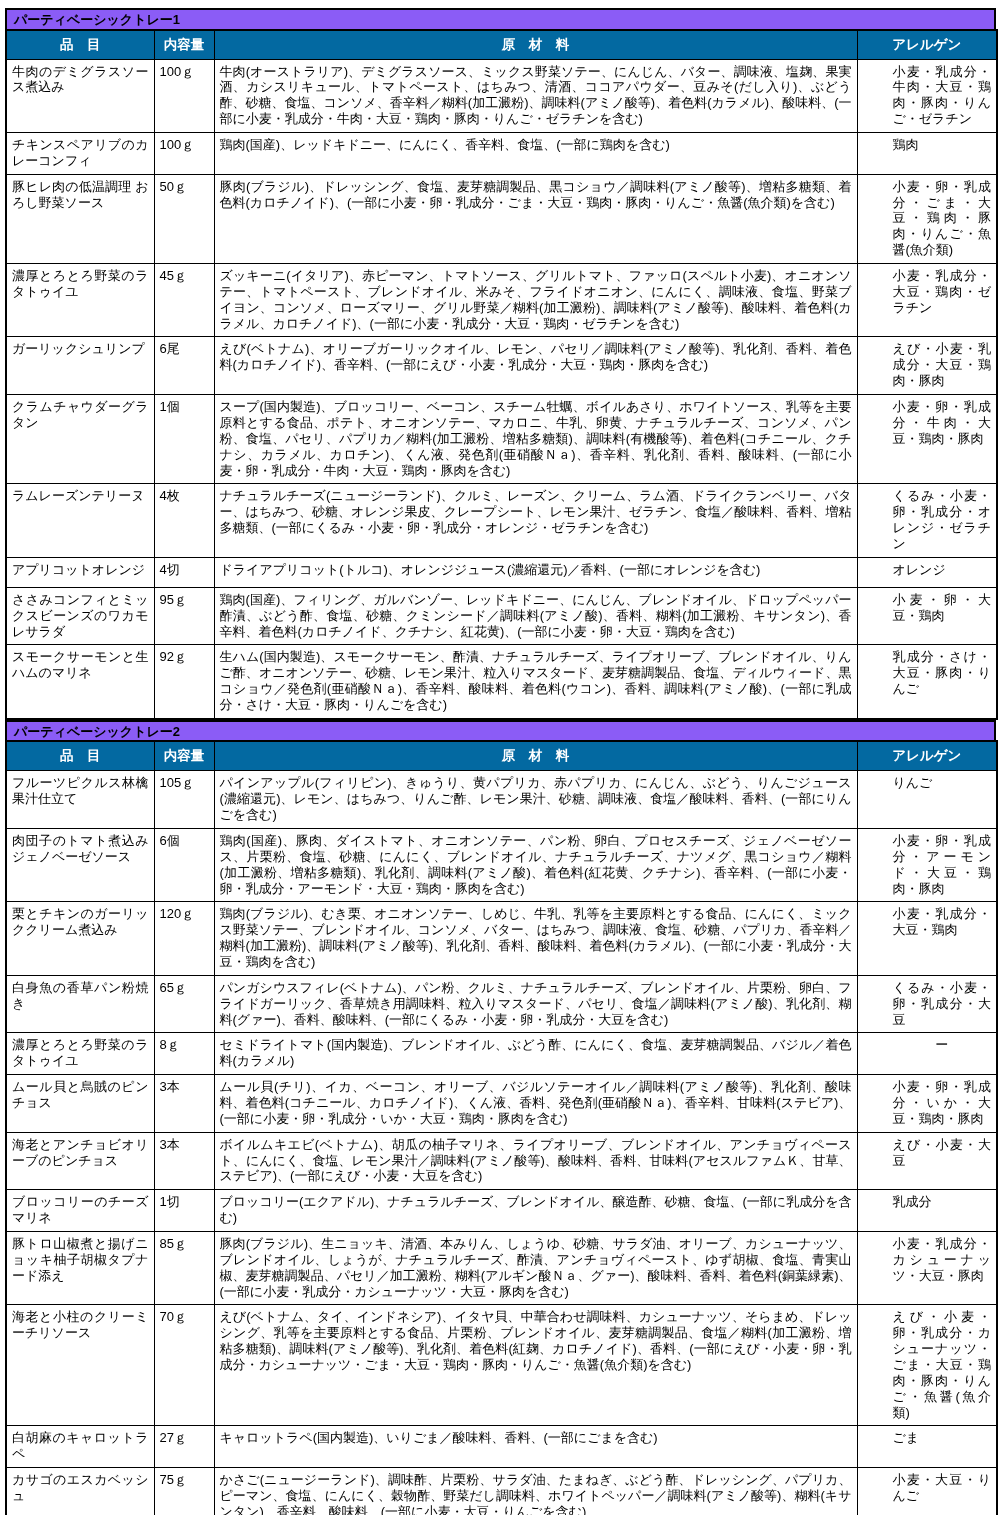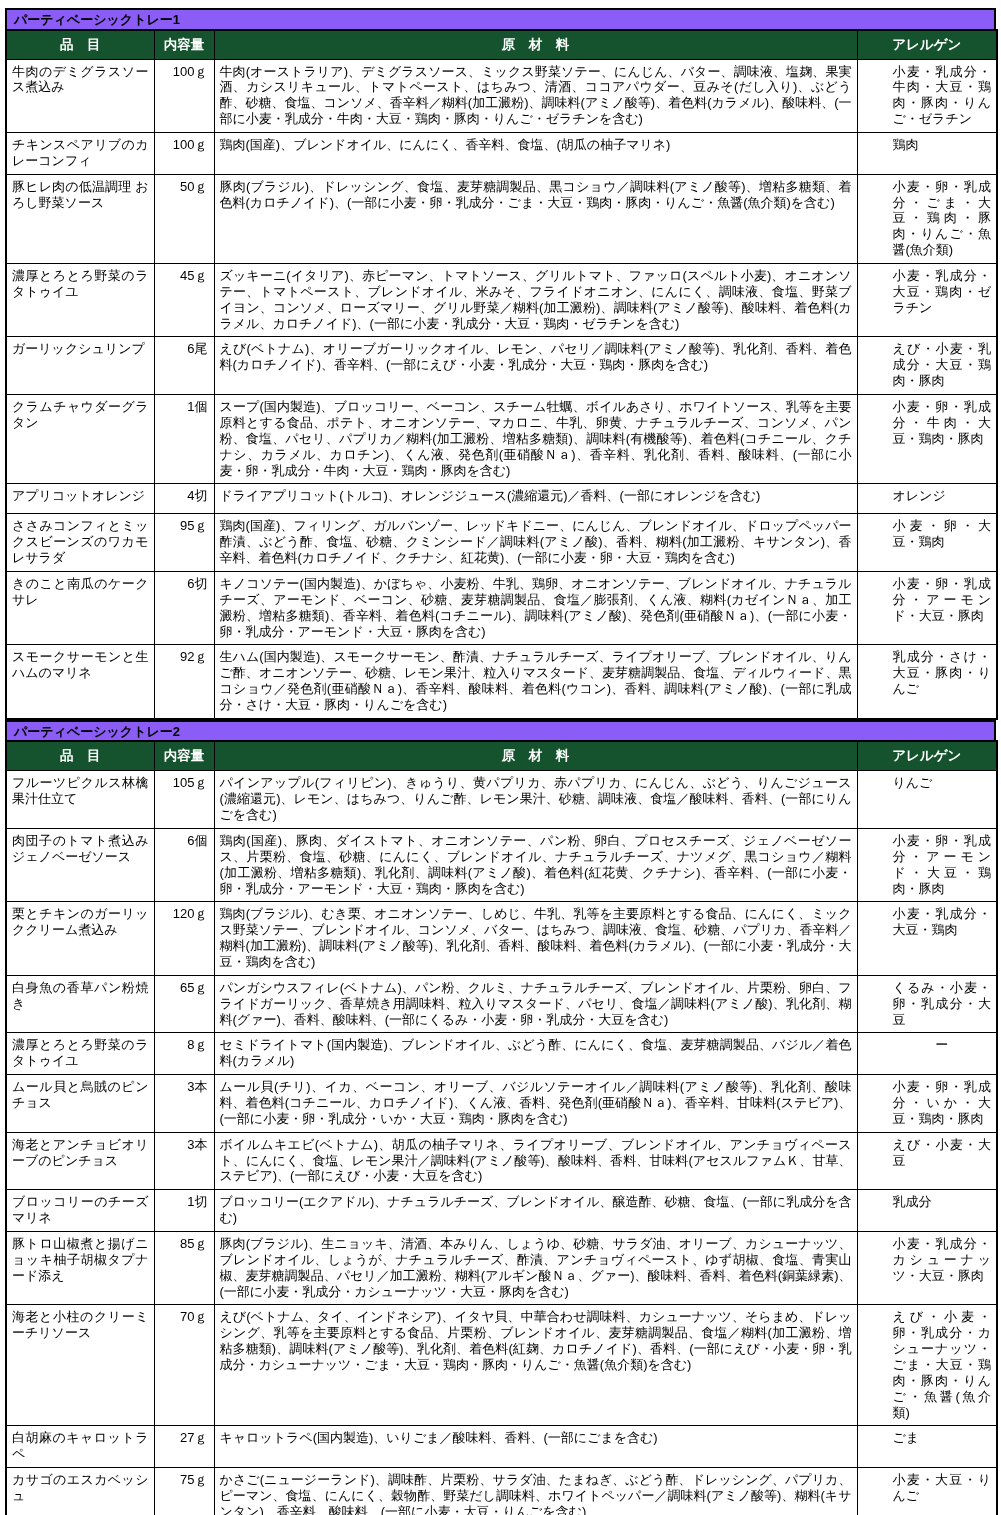--- a/index.html
+++ b/index.html
@@ -24,39 +24,39 @@
     width:991px;
     border-collapse:collapse;
     table-layout:fixed;
     border:2px solid #000;
   }
   col.c-item { width:148px; }
   col.c-amt  { width:60px; }
   col.c-ing  { width:643px; }
   col.c-alg  { width:140px; }
   thead th {
-    background:#14532d;
+    background:#0369a1;
     color:#fff;
     font-weight:bold;
     font-size:13.5px;
     text-align:center;
     padding:5px 2px;
     border:1px solid #000;
   }
   td {
     border:1px solid #000;
     vertical-align:top;
     font-size:13px;
     line-height:1.22;
     padding:4px 5px 5px 5px;
     height:30px;
     word-break:break-all;
   }
   td.item { text-align:justify; }
-  td.amt  { text-align:right; padding-right:6px; white-space:nowrap; }
+  td.amt  { padding-right:6px; white-space:nowrap; }
   td.ing  { text-align:justify;margin-top:20px; }
   td.alg  { text-align:justify;padding-left:35px; }
   section + section { margin-top:0; }
 </style>
 </head>
 <body>
 
 <div class="page">
 
   <section>
@@ -81,21 +81,21 @@
           <tr>
             <td class="item">牛肉のデミグラスソース煮込み</td>
             <td class="amt">100ｇ</td>
             <td class="ing">牛肉(オーストラリア)、デミグラスソース、ミックス野菜ソテー、にんじん、バター、調味液、塩麹、果実酒、カシスリキュール、トマトペースト、はちみつ、清酒、ココアパウダー、豆みそ(だし入り)、ぶどう酢、砂糖、食塩、コンソメ、香辛料／糊料(加工澱粉)、調味料(アミノ酸等)、着色料(カラメル)、酸味料、(一部に小麦・乳成分・牛肉・大豆・鶏肉・豚肉・りんご・ゼラチンを含む)</td>
             <td class="alg">小麦・乳成分・牛肉・大豆・鶏肉・豚肉・りんご・ゼラチン</td>
           </tr>
 
           <tr>
             <td class="item">チキンスペアリブのカレーコンフィ</td>
             <td class="amt">100ｇ</td>
-            <td class="ing">鶏肉(国産)、ブレンドオイル、にんにく、香辛料、食塩、(胡瓜の柚子マリネ)</td>
+            <td class="ing">鶏肉(国産)、レッドキドニー、にんにく、香辛料、食塩、(一部に鶏肉を含む)</td>
             <td class="alg">鶏肉</td>
           </tr>
 
           <tr>
             <td class="item">豚ヒレ肉の低温調理 おろし野菜ソース</td>
             <td class="amt">50ｇ</td>
             <td class="ing">豚肉(ブラジル)、ドレッシング、食塩、麦芽糖調製品、黒コショウ／調味料(アミノ酸等)、増粘多糖類、着色料(カロチノイド)、(一部に小麦・卵・乳成分・ごま・大豆・鶏肉・豚肉・りんご・魚醤(魚介類)を含む)</td>
             <td class="alg">小麦・卵・乳成分・ごま・大豆・鶏肉・豚肉・りんご・魚醤(魚介類)</td>
           </tr>
 
@@ -113,41 +113,41 @@
             <td class="alg">えび・小麦・乳成分・大豆・鶏肉・豚肉</td>
           </tr>
 
           <tr>
             <td class="item">クラムチャウダーグラタン</td>
             <td class="amt">1個</td>
             <td class="ing">スープ(国内製造)、ブロッコリー、ベーコン、スチーム牡蠣、ボイルあさり、ホワイトソース、乳等を主要原料とする食品、ポテト、オニオンソテー、マカロニ、牛乳、卵黄、ナチュラルチーズ、コンソメ、パン粉、食塩、パセリ、パプリカ／糊料(加工澱粉、増粘多糖類)、調味料(有機酸等)、着色料(コチニール、クチナシ、カラメル、カロチン)、くん液、発色剤(亜硝酸Ｎａ)、香辛料、乳化剤、香料、酸味料、(一部に小麦・卵・乳成分・牛肉・大豆・鶏肉・豚肉を含む)</td>
             <td class="alg">小麦・卵・乳成分・牛肉・大豆・鶏肉・豚肉</td>
           </tr>
 
+          <tr>
+            <td class="item">ラムレーズンテリーヌ</td>
+            <td class="amt">4枚</td>
+            <td class="ing">ナチュラルチーズ(ニュージーランド)、クルミ、レーズン、クリーム、ラム酒、ドライクランベリー、バター、はちみつ、砂糖、オレンジ果皮、クレープシート、レモン果汁、ゼラチン、食塩／酸味料、香料、増粘多糖類、(一部にくるみ・小麦・卵・乳成分・オレンジ・ゼラチンを含む)</td>
+            <td class="alg">くるみ・小麦・卵・乳成分・オレンジ・ゼラチン</td>
+          </tr>
 
           <tr>
             <td class="item">アプリコットオレンジ</td>
             <td class="amt">4切</td>
             <td class="ing">ドライアプリコット(トルコ)、オレンジジュース(濃縮還元)／香料、(一部にオレンジを含む)</td>
             <td class="alg">オレンジ</td>
           </tr>
 
           <tr>
             <td class="item">ささみコンフィとミックスビーンズのワカモレサラダ</td>
             <td class="amt">95ｇ</td>
             <td class="ing">鶏肉(国産)、フィリング、ガルバンゾー、レッドキドニー、にんじん、ブレンドオイル、ドロップペッパー酢漬、ぶどう酢、食塩、砂糖、クミンシード／調味料(アミノ酸)、香料、糊料(加工澱粉、キサンタン)、香辛料、着色料(カロチノイド、クチナシ、紅花黄)、(一部に小麦・卵・大豆・鶏肉を含む)</td>
             <td class="alg">小麦・卵・大豆・鶏肉</td>
           </tr>
 
-          <tr>
-            <td class="item">きのこと南瓜のケークサレ</td>
-            <td class="amt">6切</td>
-            <td class="ing">キノコソテー(国内製造)、かぼちゃ、小麦粉、牛乳、鶏卵、オニオンソテー、ブレンドオイル、ナチュラルチーズ、アーモンド、ベーコン、砂糖、麦芽糖調製品、食塩／膨張剤、くん液、糊料(カゼインＮａ、加工澱粉、増粘多糖類)、香辛料、着色料(コチニール)、調味料(アミノ酸)、発色剤(亜硝酸Ｎａ)、(一部に小麦・卵・乳成分・アーモンド・大豆・豚肉を含む)</td>
-            <td class="alg">小麦・卵・乳成分・アーモンド・大豆・豚肉</td>
-          </tr>
 
           <tr>
             <td class="item">スモークサーモンと生ハムのマリネ</td>
             <td class="amt">92ｇ</td>
             <td class="ing">生ハム(国内製造)、スモークサーモン、酢漬、ナチュラルチーズ、ライプオリーブ、ブレンドオイル、りんご酢、オニオンソテー、砂糖、レモン果汁、粒入りマスタード、麦芽糖調製品、食塩、ディルウィード、黒コショウ／発色剤(亜硝酸Ｎａ)、香辛料、酸味料、着色料(ウコン)、香料、調味料(アミノ酸)、(一部に乳成分・さけ・大豆・豚肉・りんごを含む)</td>
             <td class="alg">乳成分・さけ・大豆・豚肉・りんご</td>
           </tr>
         </tbody>
     </table>
   </section>

